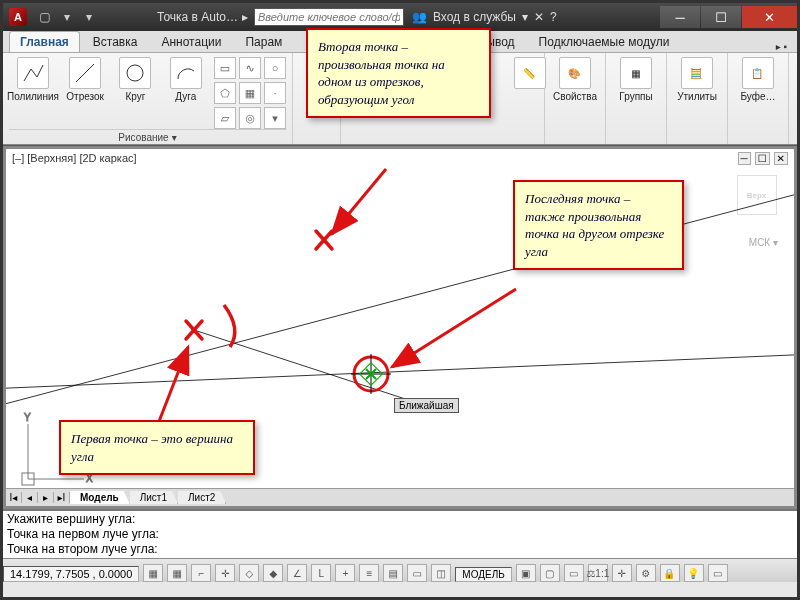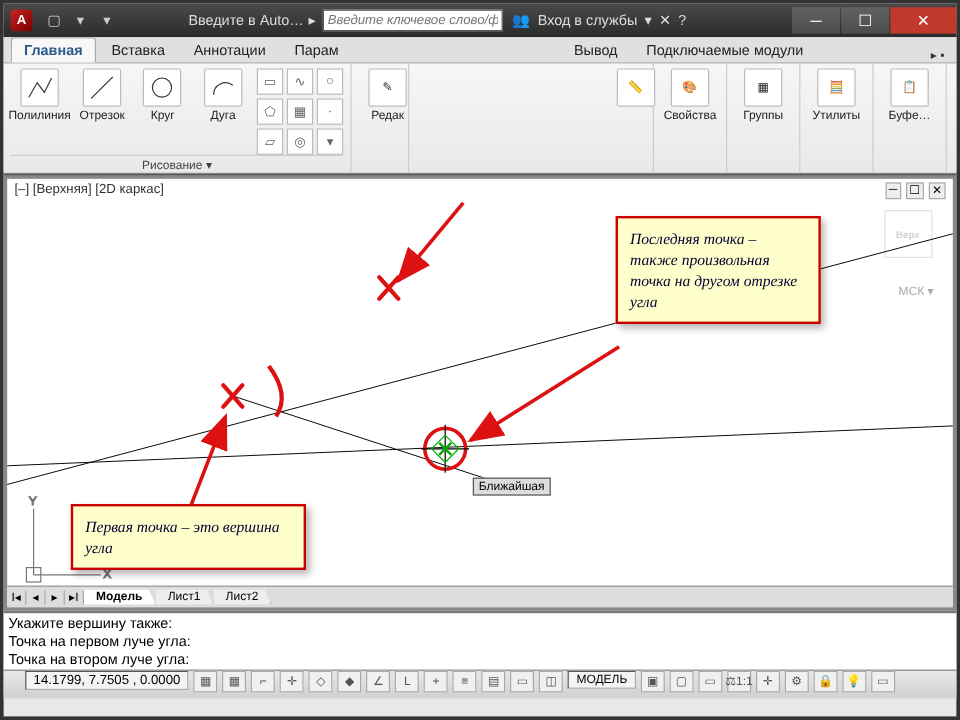--- a/index.html
+++ b/index.html
@@ -51,21 +51,21 @@
 .modeltabs .nav span { width:16px; text-align:center; border-right:1px solid #aaa; cursor:pointer;}
 .modeltabs .mt { padding: 1px 10px; background:#eee; border-right:1px solid #aaa; cursor:pointer; clip-path: polygon(0 0, calc(100% - 6px) 0, 100% 100%, 0 100%);}
 .modeltabs .mt.active { background:#fff; font-weight:bold;}
 
 
 .cmdline { background:#fff; border-top:2px solid #777; font-family: "Courier New", monospace; font-size:12px; padding: 1px 4px; }
 .cmdline div { line-height:15px; }
 .cmdline .current { background:#fff; }
 
 
-.status { height:24px; background:linear-gradient(#e8e8e8,#d0d0d0); border-top:1px solid #888; display:flex; align-items:flex-start; font-size:10px; padding:0 18px; gap:4px; }
+.status { height:24px; background:linear-gradient(#e8e8e8,#d0d0d0); border-top:1px solid #888; display:flex; align-items:flex-end; font-size:10px; padding:0 0; gap:4px; }
 .status .coords { border:1px inset #aaa; background:#f4f4f4; padding:1px 6px; font-size:11px;}
 .status .sb { width:20px; height:18px; border:1px solid #aaa; background:#f0f0f0; cursor:pointer; display:flex;align-items:center;justify-content:center; font-size:10px; color:#555;}
 .status .model { border:1px inset #aaa; padding:1px 6px; background:#f4f4f4;}
 
 
 .callout { position:absolute; background:#ffffcc; border:2px solid #c00; padding:8px 10px; font-family: "Comic Sans MS", cursive; font-size:13px; font-style:italic; color:#003; line-height:1.35; z-index:30; box-shadow: 3px 3px 6px rgba(0,0,0,.3);}
 .arrow { position:absolute; z-index:25; pointer-events:none; }
 
 
 .canvas-svg { position:absolute; inset:0; }
@@ -78,21 +78,21 @@
 
 <div class="win">
 
   <div class="titlebar">
     <div class="app-icon">A</div>
     <div class="qat">
       <span>▢</span>
       <span>▾</span>
       <span>▾</span>
     </div>
-    <span class="doc-title">Введите в Auto…</span>
+    <span class="doc-title">Точка в Auto…</span>
     <span style="margin-left:4px">▸</span>
     <input class="search" placeholder="Введите ключевое слово/фразу" style="">
     <div class="right-icons">
       <span>👥</span>
       <span>Вход в службы</span>
       <span>▾</span>
       <span>✕</span>
       <span>?</span>
     </div>
     <div class="caption-btns">
@@ -268,26 +268,27 @@
           <span>◂</span>
           <span>▸</span>
           <span>▸І</span>
         </div>
         <div class="mt active">Модель</div>
         <div class="mt">Лист1</div>
         <div class="mt">Лист2</div>
       </div>
     </div>
 
+    <div class="callout" style="left:303px; top:-118px; width:185px">Вторая точка – произвольная точка на одном из отрезков, образующим угол</div>
     <div class="callout" style="left:510px; top:34px; width:171px">Последняя точка – также произвольная точка на другом отрезке угла</div>
     <div class="callout" style="left:56px; top:274px; width:196px">Первая точка – это вершина угла</div>
   </div>
 
   <div class="cmdline">
-    <div>Укажите вершину также:</div>
+    <div>Укажите вершину угла:</div>
     <div>Точка на первом луче угла:</div>
     <div class="current">Точка на втором луче угла:</div>
   </div>
 
   <div class="status">
     <span class="coords">14.1799, 7.7505 , 0.0000</span>
     <span class="sb">▦</span>
     <span class="sb">▦</span>
     <span class="sb">⌐</span>
     <span class="sb">✛</span>

